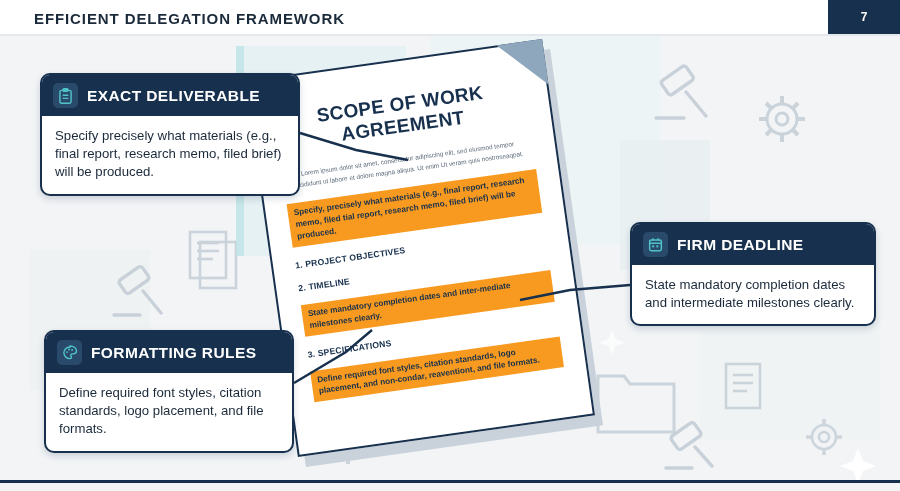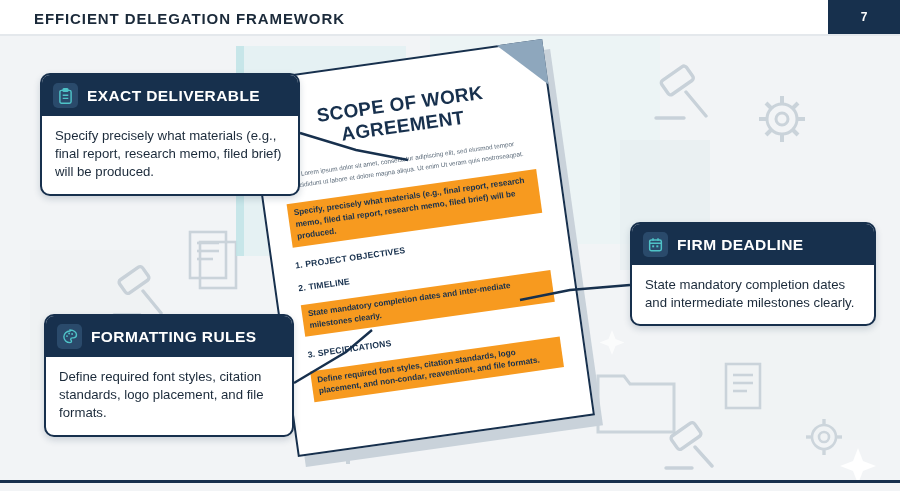--- a/index.html
+++ b/index.html
@@ -96,21 +96,21 @@
     font-size: 13.2px; color: #1b2a3a; line-height: 1.38;
   }
   .ico {
     width: 25px; height: 25px; border-radius: 5px;
     background: #2a4a6b; display: flex; align-items: center; justify-content: center;
     flex: 0 0 auto;
   }
 
   #card-deliverable { left: 40px; top: 73px; width: 260px; }
   #card-deadline   { left: 630px; top: 222px; width: 246px; }
-  #card-format     { left: 44px; top: 314px; width: 250px; }
+  #card-format     { left: 44px; top: 330px; width: 250px; }
 
   
   .conn { position: absolute; pointer-events: none; }
 </style>
 </head>
 <body>
 
 <div id="stage">
 
   <div class="bg-layer">

